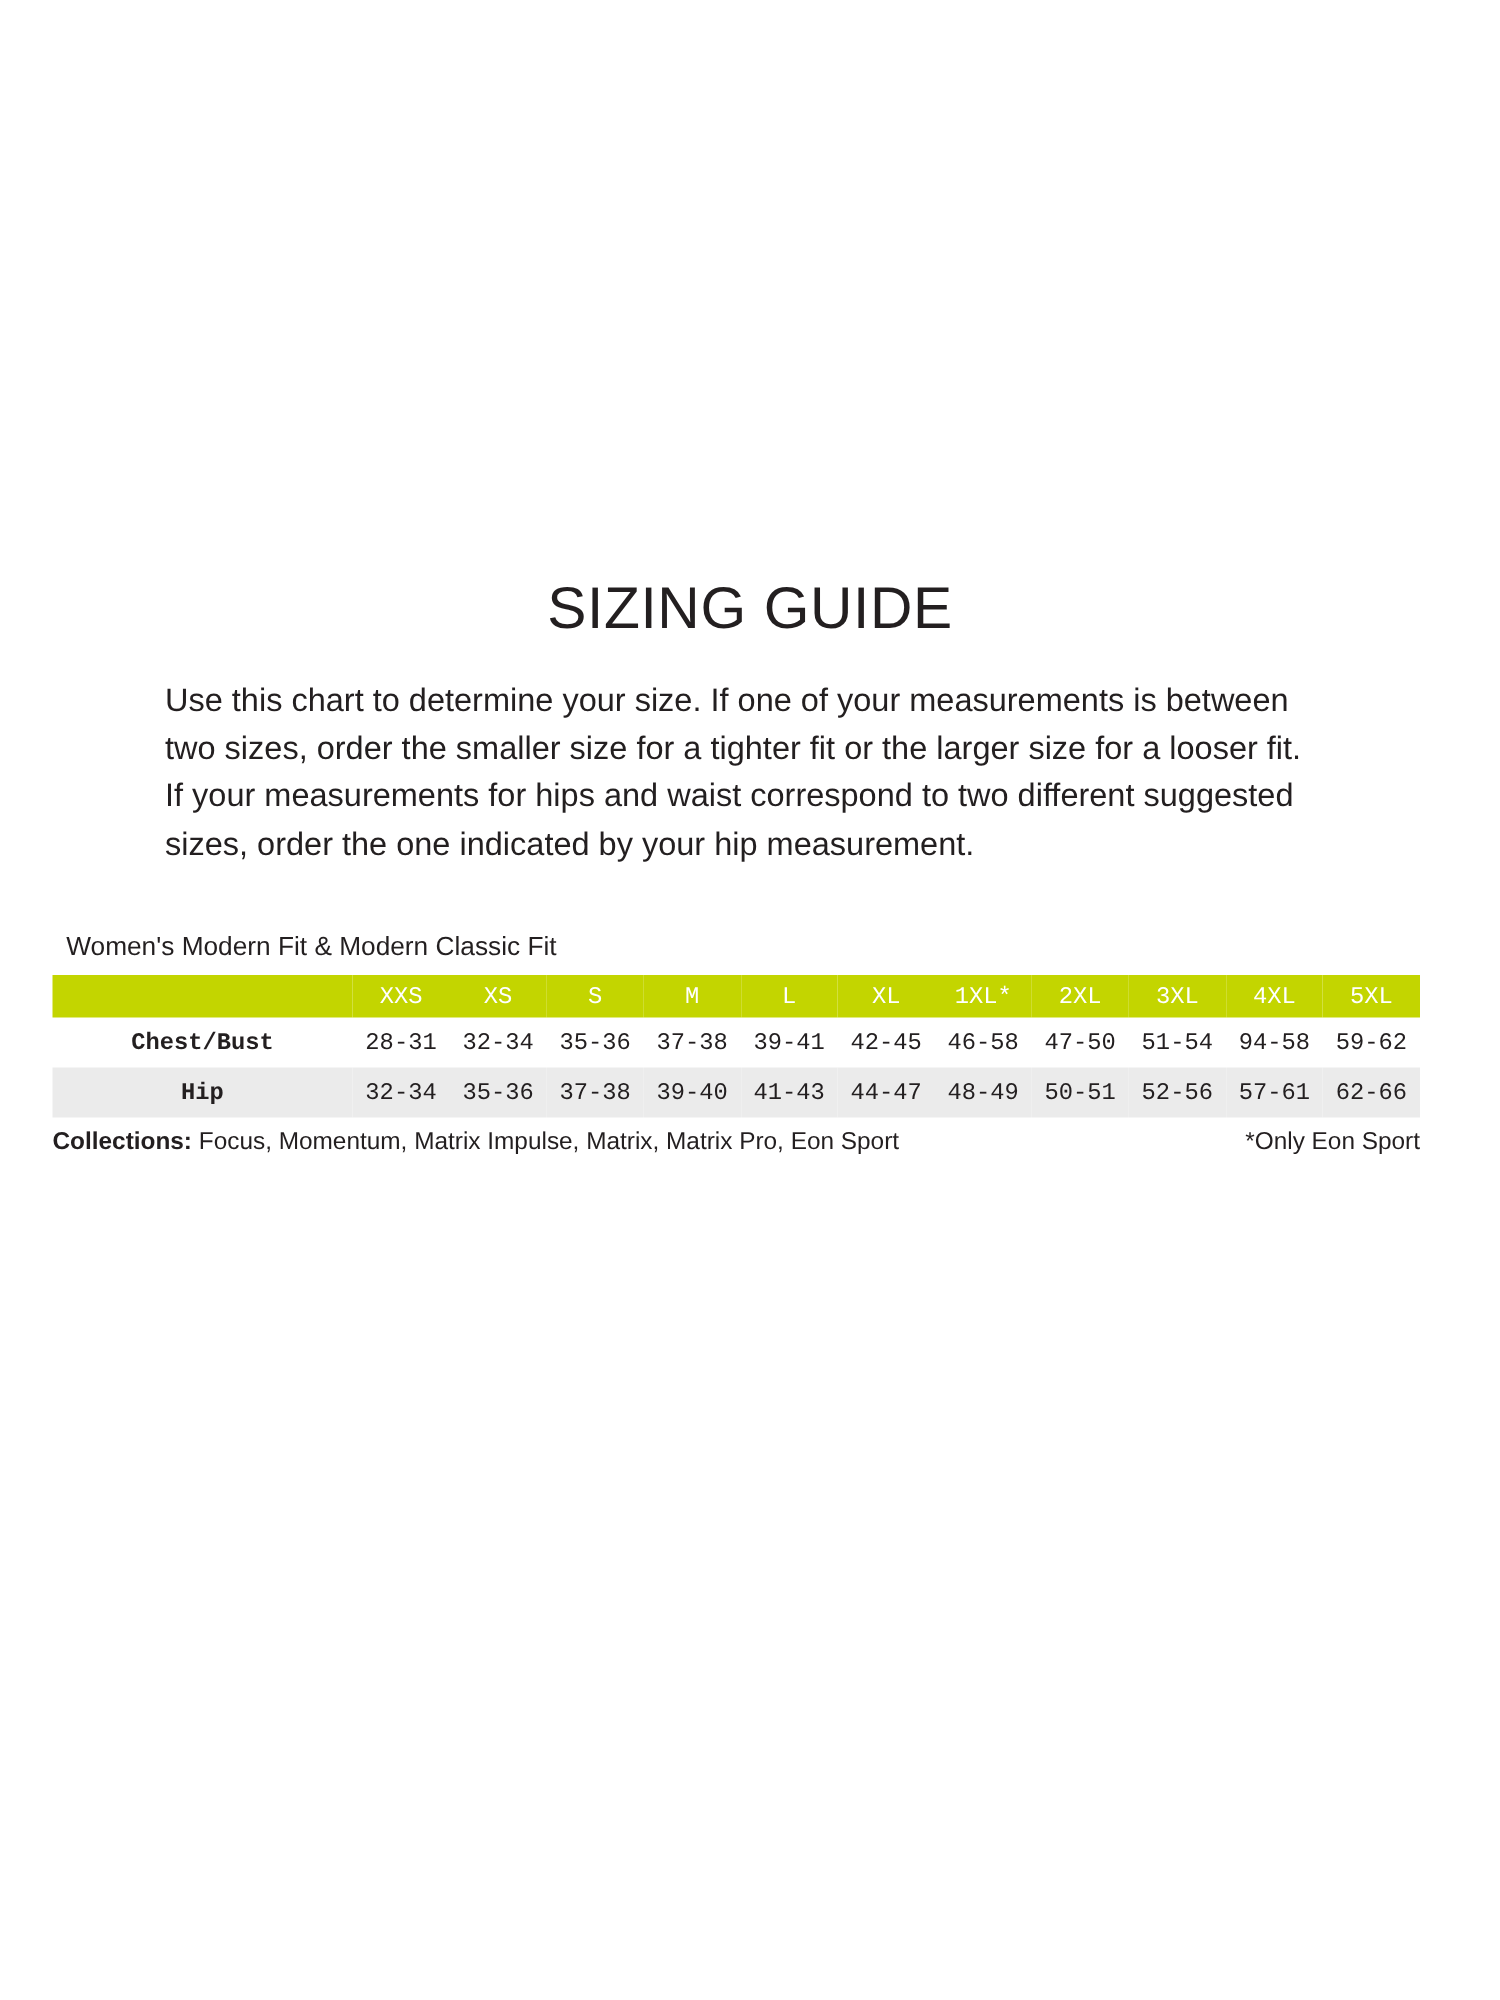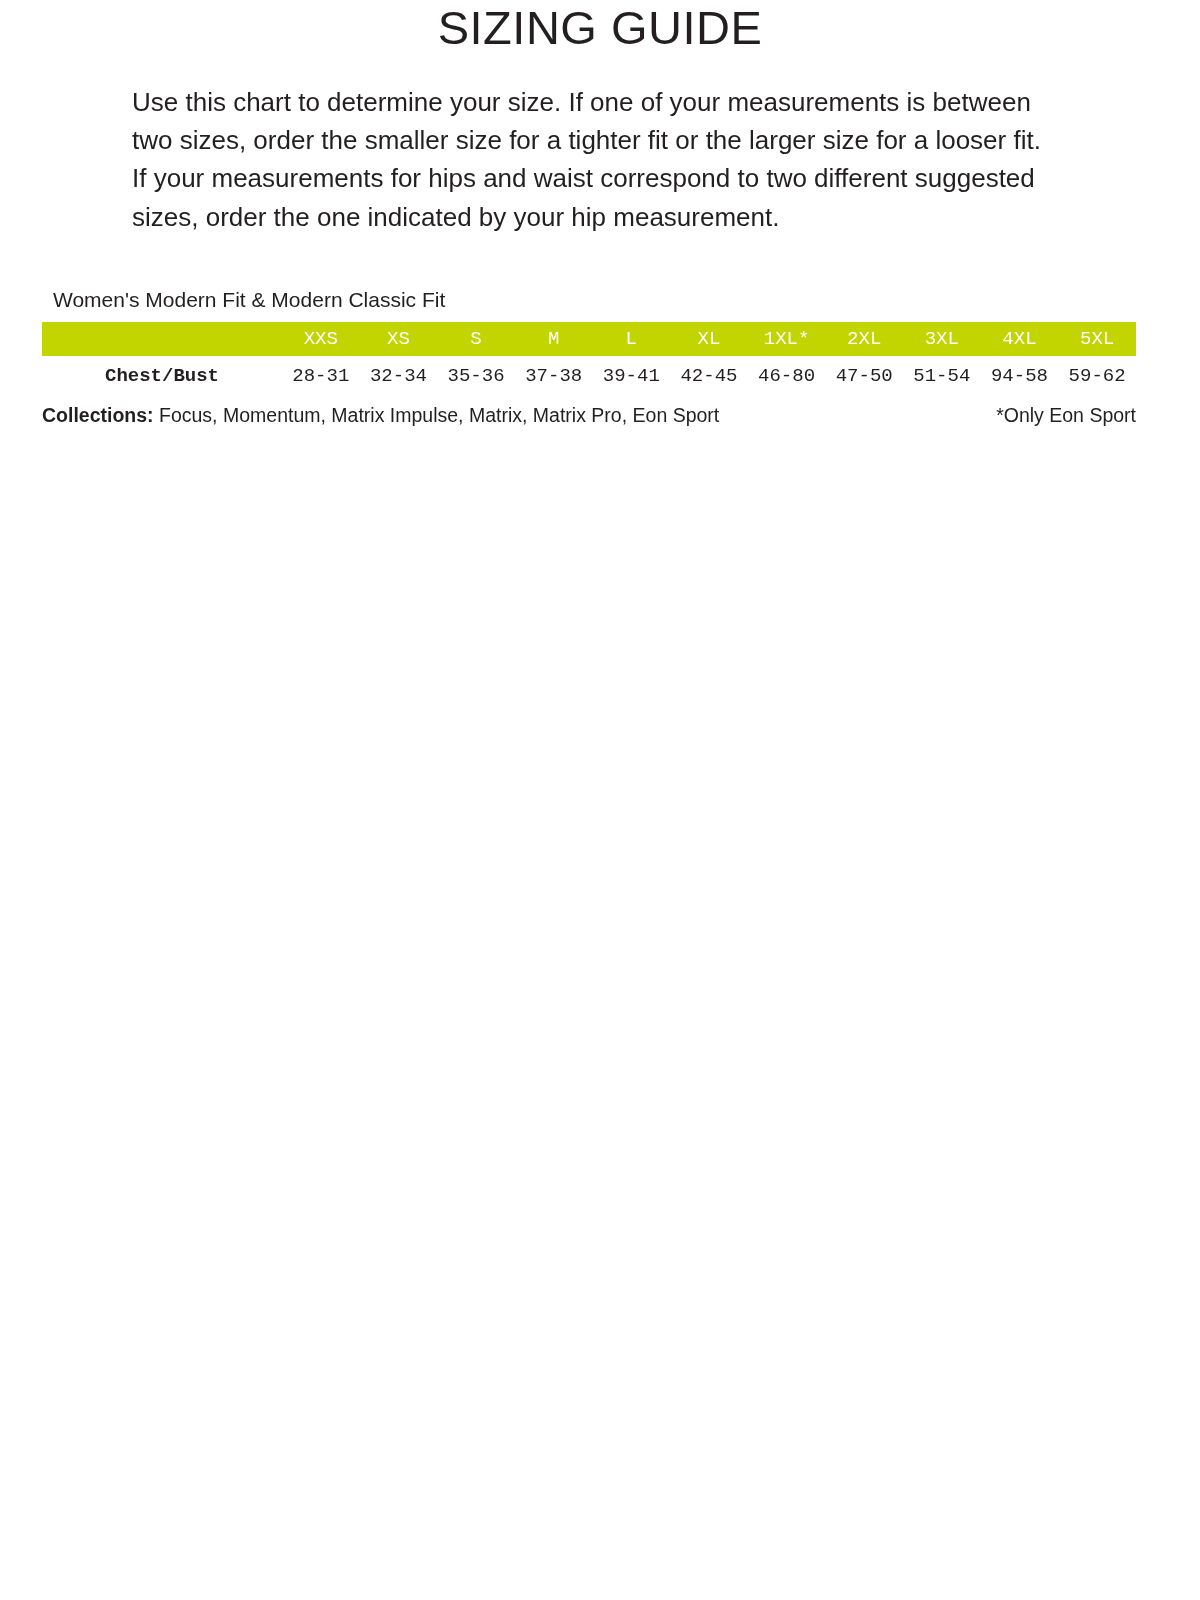--- a/index.html
+++ b/index.html
@@ -4,21 +4,21 @@
 <style>
   * { margin: 0; padding: 0; box-sizing: border-box; }
   html, body { background: #ffffff; }
   body {
     width: 1200px;
     height: 1600px;
     font-family: "Liberation Sans", sans-serif;
     color: var(--text, #231f20);
     overflow: hidden;
   }
-  .page { }
+  .page { padding-top: 458px; }
 
   .title {
     text-align: center;
     font-size: 47px;
     font-weight: 400;
     letter-spacing: 0.5px;
     color: var(--text, #231f20);
   }
 
   .intro {
@@ -123,25 +123,39 @@
       </thead>
       <tbody>
         <tr>
           <td class="row-label">Chest/Bust</td>
           <td>28-31</td>
           <td>32-34</td>
           <td>35-36</td>
           <td>37-38</td>
           <td>39-41</td>
           <td>42-45</td>
-          <td>46-80</td>
+          <td>46-58</td>
           <td>47-50</td>
           <td>51-54</td>
           <td>94-58</td>
           <td>59-62</td>
+        </tr>
+        <tr>
+          <td class="row-label">Hip</td>
+          <td>32-34</td>
+          <td>35-36</td>
+          <td>37-38</td>
+          <td>39-40</td>
+          <td>41-43</td>
+          <td>44-47</td>
+          <td>48-49</td>
+          <td>50-51</td>
+          <td>52-56</td>
+          <td>57-61</td>
+          <td>62-66</td>
         </tr>
       </tbody>
     </table>
 
     <div class="footer-row">
       <span>
         <span class="bold">Collections:</span>
         <span>Focus, Momentum, Matrix Impulse, Matrix, Matrix Pro, Eon Sport</span>
       </span>
       <span>*Only Eon Sport</span>

